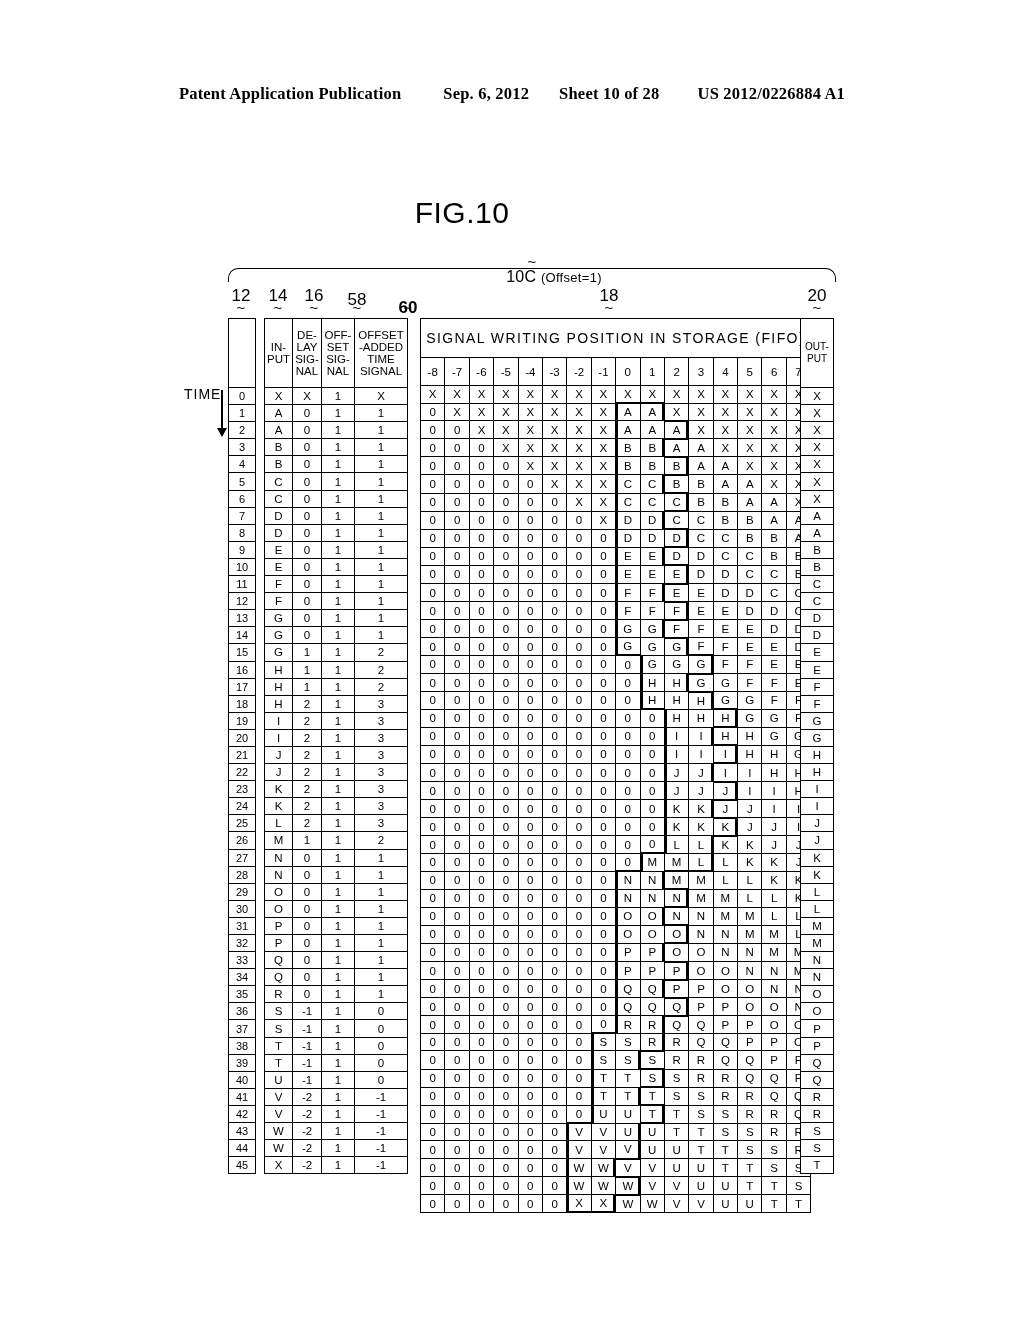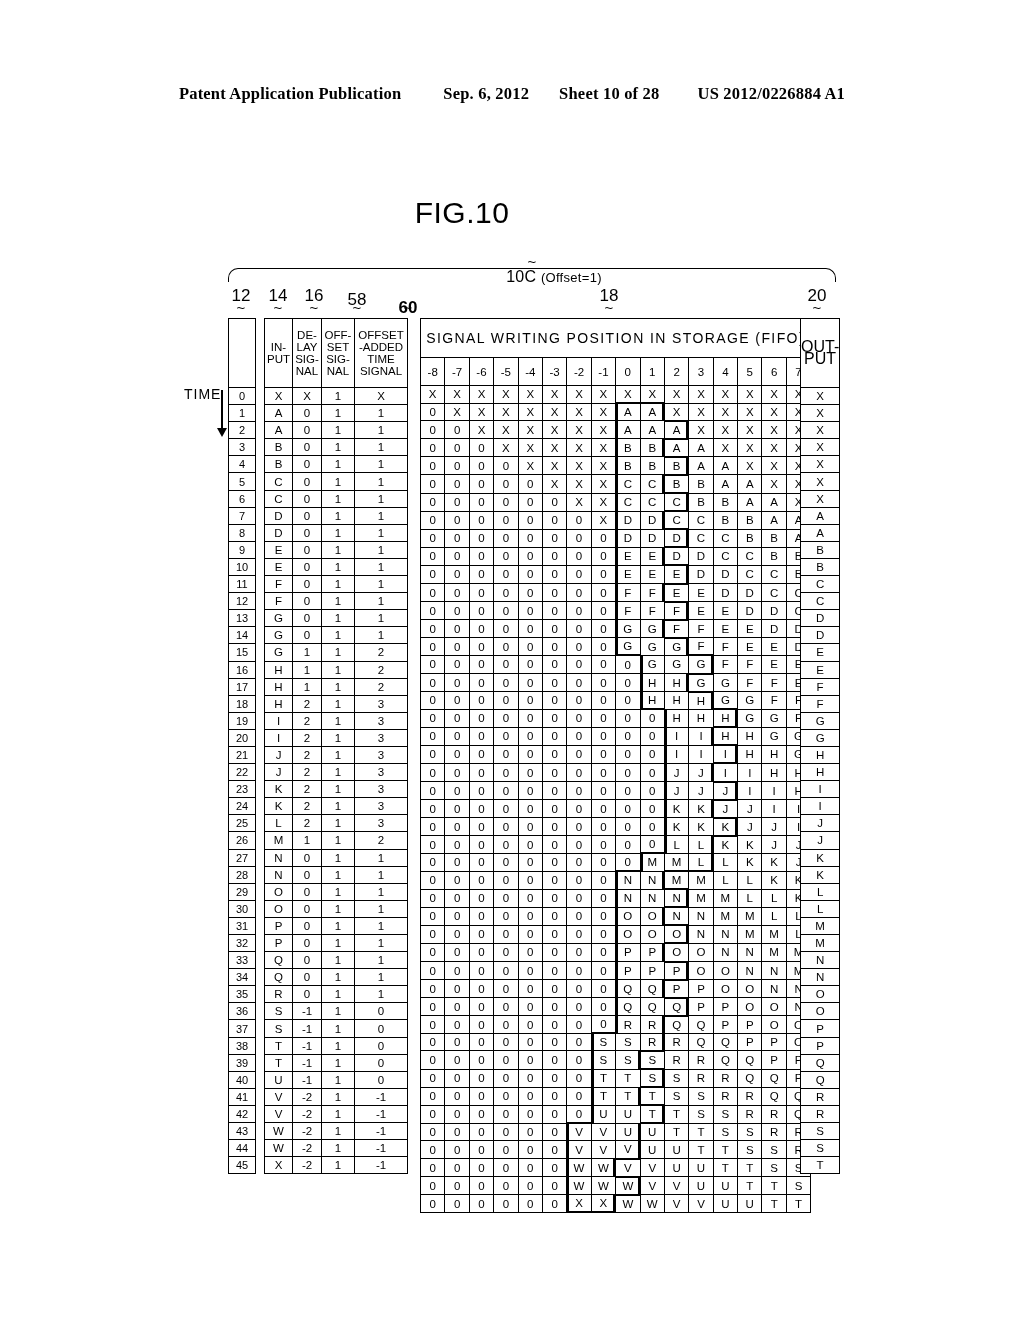--- a/index.html
+++ b/index.html
@@ -113,21 +113,21 @@
   #tbl-fifo td{width:23.4px;height:16.1px;font-size:11.5px;}
   #tbl-fifo td.title{
     height:38px;font-size:14px;letter-spacing:1.4px;
     border-bottom:1px solid #000;
   }
   #tbl-fifo td.poshdr{height:27px;font-size:11.5px;border-bottom:1.6px solid #000;}
 
   
   #tbl-out{position:absolute;left:800px;top:318px;}
   #tbl-out td{width:32px;height:16.1px;font-size:11.5px;}
-  #tbl-out td.hd{height:68px;font-size:16px;line-height:12px;border-bottom:1.6px solid #000;margin-top:32px;}
+  #tbl-out td.hd{height:68px;font-size:10px;line-height:12px;border-bottom:1.6px solid #000;margin-top:32px;}
 
   
   td.bL{box-shadow: inset 2px 0 0 0 #000;}
   td.bR{box-shadow: inset -2px 0 0 0 #000;}
   td.bB{border-bottom:2px solid #000;}
   td.bLT{box-shadow: inset 2px 0 0 0 #000;border-top:2px solid #000;}
   td.bRT{box-shadow: inset -2px 0 0 0 #000;border-top:2px solid #000;}
   td.bLB{box-shadow: inset 2px 0 0 0 #000;border-bottom:2px solid #000;}
   td.bRB{box-shadow: inset -2px 0 0 0 #000;border-bottom:2px solid #000;}
 </style>

